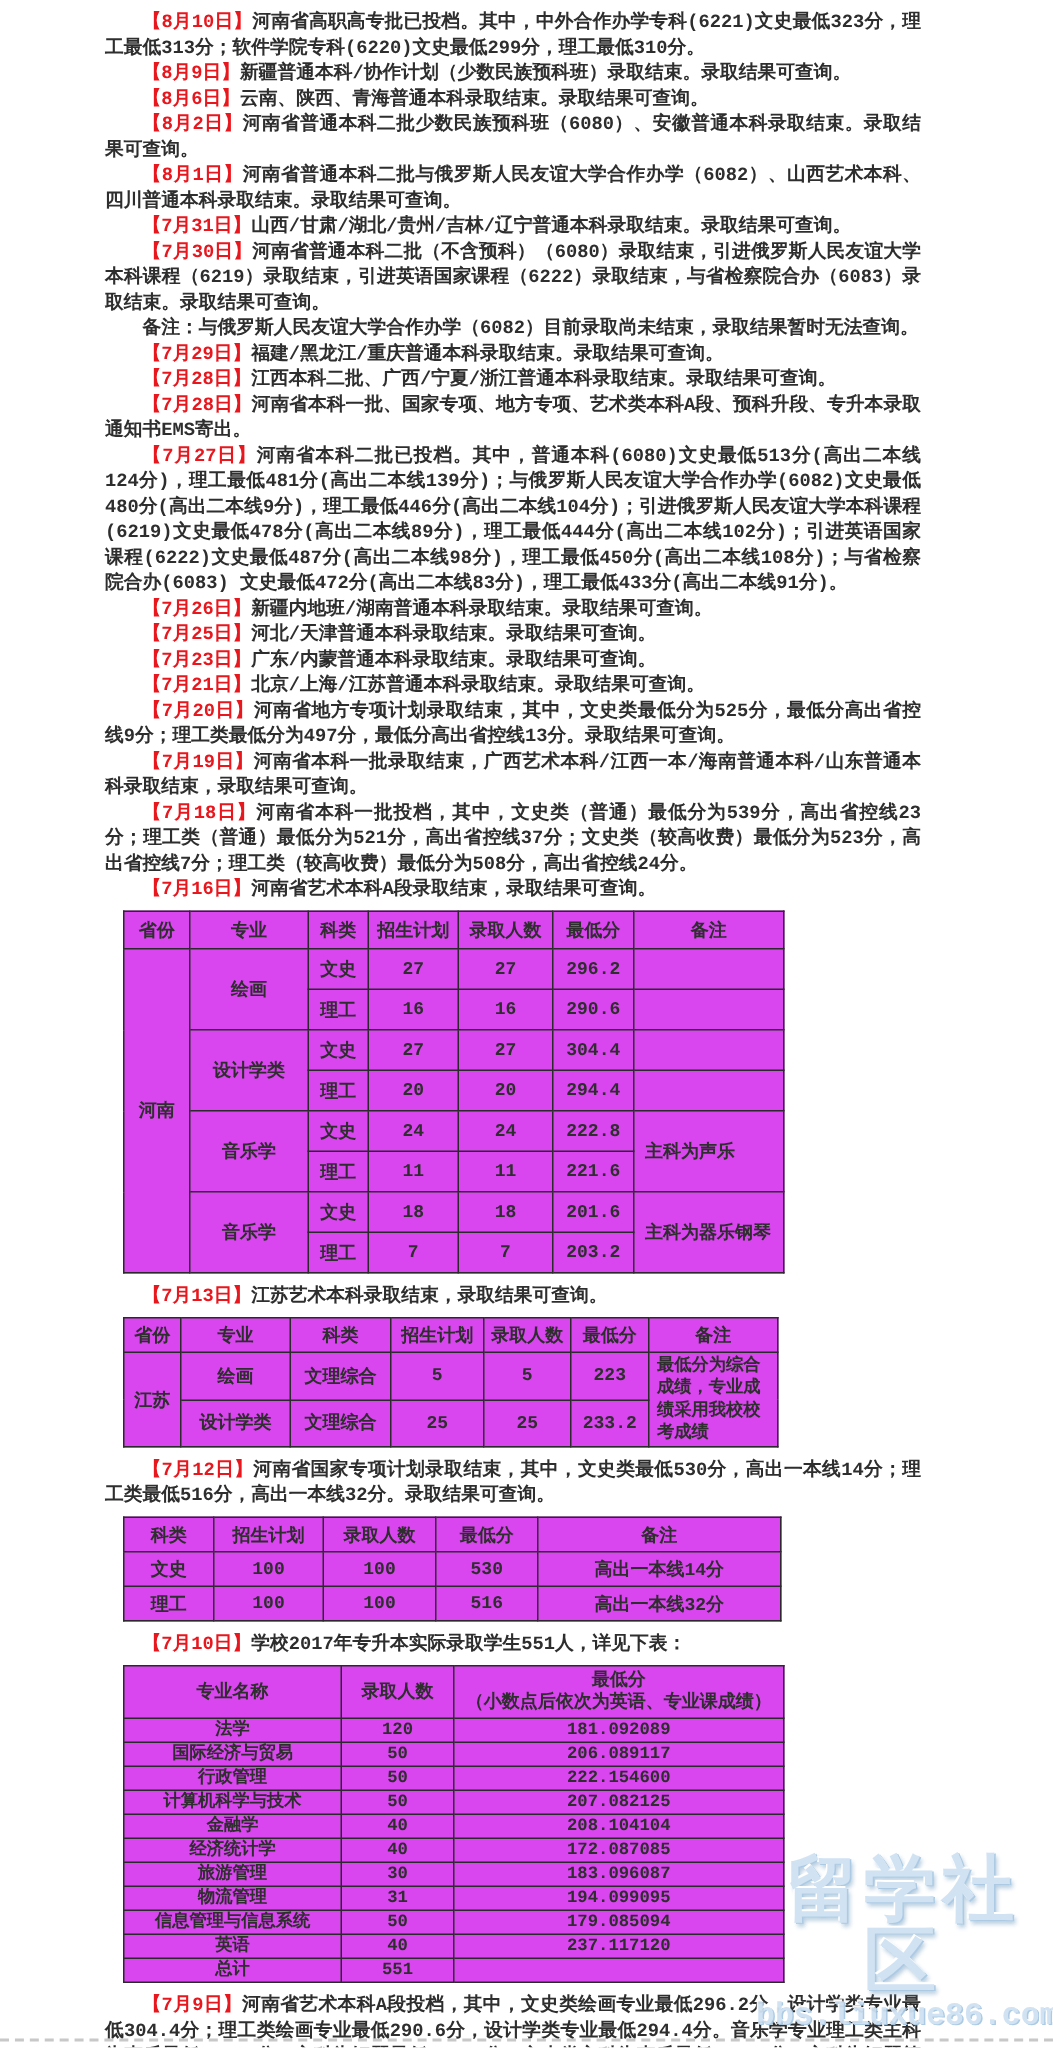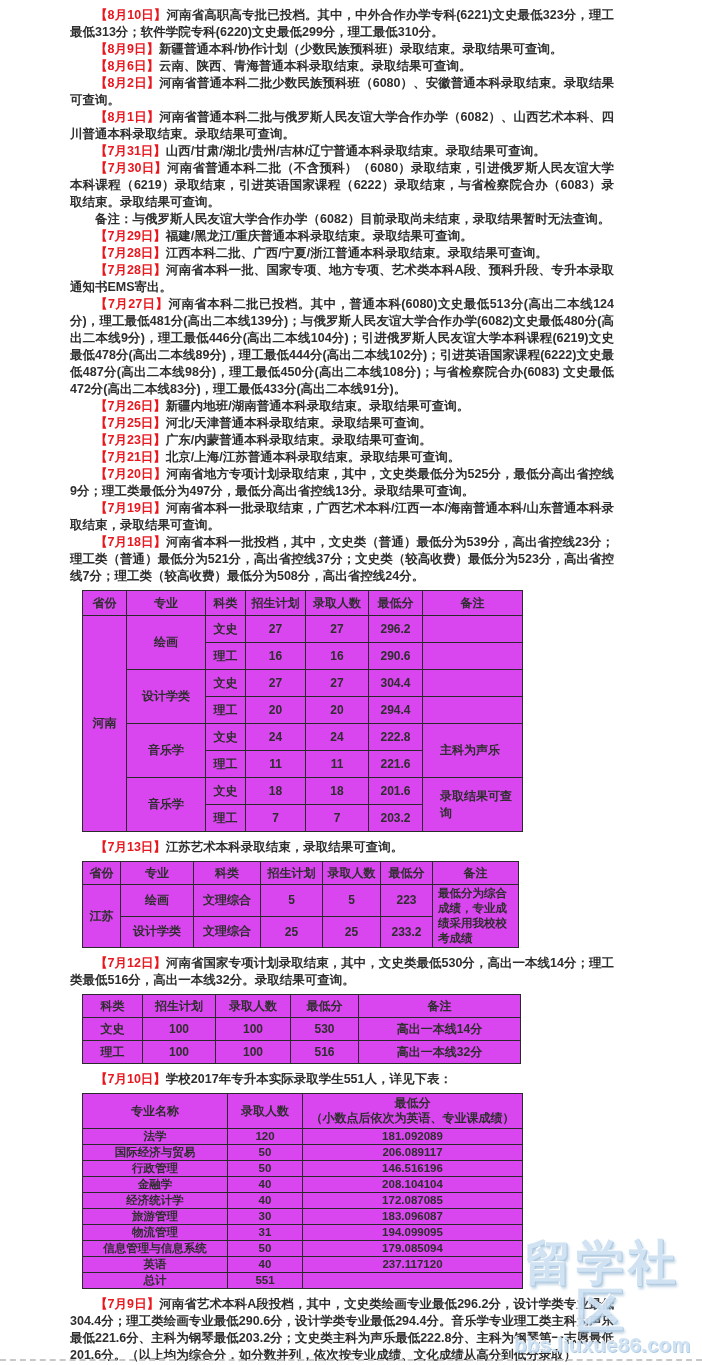--- a/index.html
+++ b/index.html
@@ -4,32 +4,32 @@
 <style>
   :root{
     --red:#e8161d;
     --ink:#2e2e2e;
     --line:#2a2a2a;
     --wm:#cfe2f3;
   }
   html,body{margin:0;padding:0;background:#ffffff;}
   .page{
     position:relative;width:702px;height:1365px;background:#fff;overflow:hidden;
-    font-family:Liberation Sans, sans-serif;
+    font-family:Liberation Mono, monospace;
     font-weight:bold;color:var(--ink);
   }
   .content{padding:7px 88px 0 70px;}
   p.entry{margin:0;font-size:12.5px;line-height:17px;text-indent:25px;text-align:justify;}
   p.entry .date{color:var(--red);}
   table.data-table{border-collapse:collapse;margin:5px 0 7px 12px;table-layout:fixed;background:#d946ef;}
   .data-table th,.data-table td{
     border:1px solid var(--line);text-align:center;vertical-align:middle;
     font-size:12px;font-weight:bold;color:var(--ink);padding:1px 2px;overflow:hidden;word-break:break-all;
   }
-  .data-table td.left{text-align:left;padding-left:17px;}
+  .data-table td.left{text-align:left;padding-left:7px;}
   .t1 th{height:22px}.t1 td{height:24px}
   .t2 th{height:20px}.t2 td{height:25px}
   .t2 td.left{font-size:11.5px;line-height:15px;padding-left:5px;padding-right:3px;}
   .t3 th,.t3 td{height:20px}
   .t4 th{height:15px;line-height:15px;padding:2px}
   .t4 td{height:13px;line-height:13px;font-size:11.5px;padding:1px 20px}
   .t4 th .hline{display:block;font-size:12px;line-height:15px;}
   .divider{position:absolute;left:0;right:0;bottom:4px;border-top:2px dashed #c8c8c8;}
   .watermark{position:absolute;right:2px;bottom:10px;width:196px;text-align:center;pointer-events:none;opacity:.95;}
   .wm-title{
@@ -58,20 +58,21 @@
       <p class="entry"><span class="date">【7月28日】</span>江西本科二批、广西/宁夏/浙江普通本科录取结束。录取结果可查询。</p>
       <p class="entry"><span class="date">【7月28日】</span>河南省本科一批、国家专项、地方专项、艺术类本科A段、预科升段、专升本录取通知书EMS寄出。</p>
       <p class="entry"><span class="date">【7月27日】</span>河南省本科二批已投档。其中，普通本科(6080)文史最低513分(高出二本线124分)，理工最低481分(高出二本线139分)；与俄罗斯人民友谊大学合作办学(6082)文史最低480分(高出二本线9分)，理工最低446分(高出二本线104分)；引进俄罗斯人民友谊大学本科课程(6219)文史最低478分(高出二本线89分)，理工最低444分(高出二本线102分)；引进英语国家课程(6222)文史最低487分(高出二本线98分)，理工最低450分(高出二本线108分)；与省检察院合办(6083) 文史最低472分(高出二本线83分)，理工最低433分(高出二本线91分)。</p>
       <p class="entry"><span class="date">【7月26日】</span>新疆内地班/湖南普通本科录取结束。录取结果可查询。</p>
       <p class="entry"><span class="date">【7月25日】</span>河北/天津普通本科录取结束。录取结果可查询。</p>
       <p class="entry"><span class="date">【7月23日】</span>广东/内蒙普通本科录取结束。录取结果可查询。</p>
       <p class="entry"><span class="date">【7月21日】</span>北京/上海/江苏普通本科录取结束。录取结果可查询。</p>
       <p class="entry"><span class="date">【7月20日】</span>河南省地方专项计划录取结束，其中，文史类最低分为525分，最低分高出省控线9分；理工类最低分为497分，最低分高出省控线13分。录取结果可查询。</p>
       <p class="entry"><span class="date">【7月19日】</span>河南省本科一批录取结束，广西艺术本科/江西一本/海南普通本科/山东普通本科录取结束，录取结果可查询。</p>
       <p class="entry"><span class="date">【7月18日】</span>河南省本科一批投档，其中，文史类（普通）最低分为539分，高出省控线23分；理工类（普通）最低分为521分，高出省控线37分；文史类（较高收费）最低分为523分，高出省控线7分；理工类（较高收费）最低分为508分，高出省控线24分。</p>
+      <p class="entry"><span class="date">【7月16日】</span>河南省艺术本科A段录取结束，录取结果可查询。</p>
       <table class="data-table t1">
         <colgroup>
           <col style="width: 44px;">
           <col style="width: 79px;">
           <col style="width: 40px;">
           <col style="width: 60px;">
           <col style="width: 63px;">
           <col style="width: 54px;">
           <col style="width: 100px;">
         </colgroup>
@@ -131,21 +132,21 @@
             <td>11</td>
             <td>11</td>
             <td>221.6</td>
           </tr>
           <tr>
             <td rowspan="2">音乐学</td>
             <td>文史</td>
             <td>18</td>
             <td>18</td>
             <td>201.6</td>
-            <td rowspan="2" class="left">录取结果可查询</td>
+            <td rowspan="2" class="left">主科为器乐钢琴</td>
           </tr>
           <tr>
             <td>理工</td>
             <td>7</td>
             <td>7</td>
             <td>203.2</td>
           </tr>
         </tbody>
       </table>
       <p class="entry"><span class="date">【7月13日】</span>江苏艺术本科录取结束，录取结果可查询。</p>
@@ -252,21 +253,26 @@
             <td>181.092089</td>
           </tr>
           <tr>
             <td>国际经济与贸易</td>
             <td>50</td>
             <td>206.089117</td>
           </tr>
           <tr>
             <td>行政管理</td>
             <td>50</td>
-            <td>146.516196</td>
+            <td>222.154600</td>
+          </tr>
+          <tr>
+            <td>计算机科学与技术</td>
+            <td>50</td>
+            <td>207.082125</td>
           </tr>
           <tr>
             <td>金融学</td>
             <td>40</td>
             <td>208.104104</td>
           </tr>
           <tr>
             <td>经济统计学</td>
             <td>40</td>
             <td>172.087085</td>

